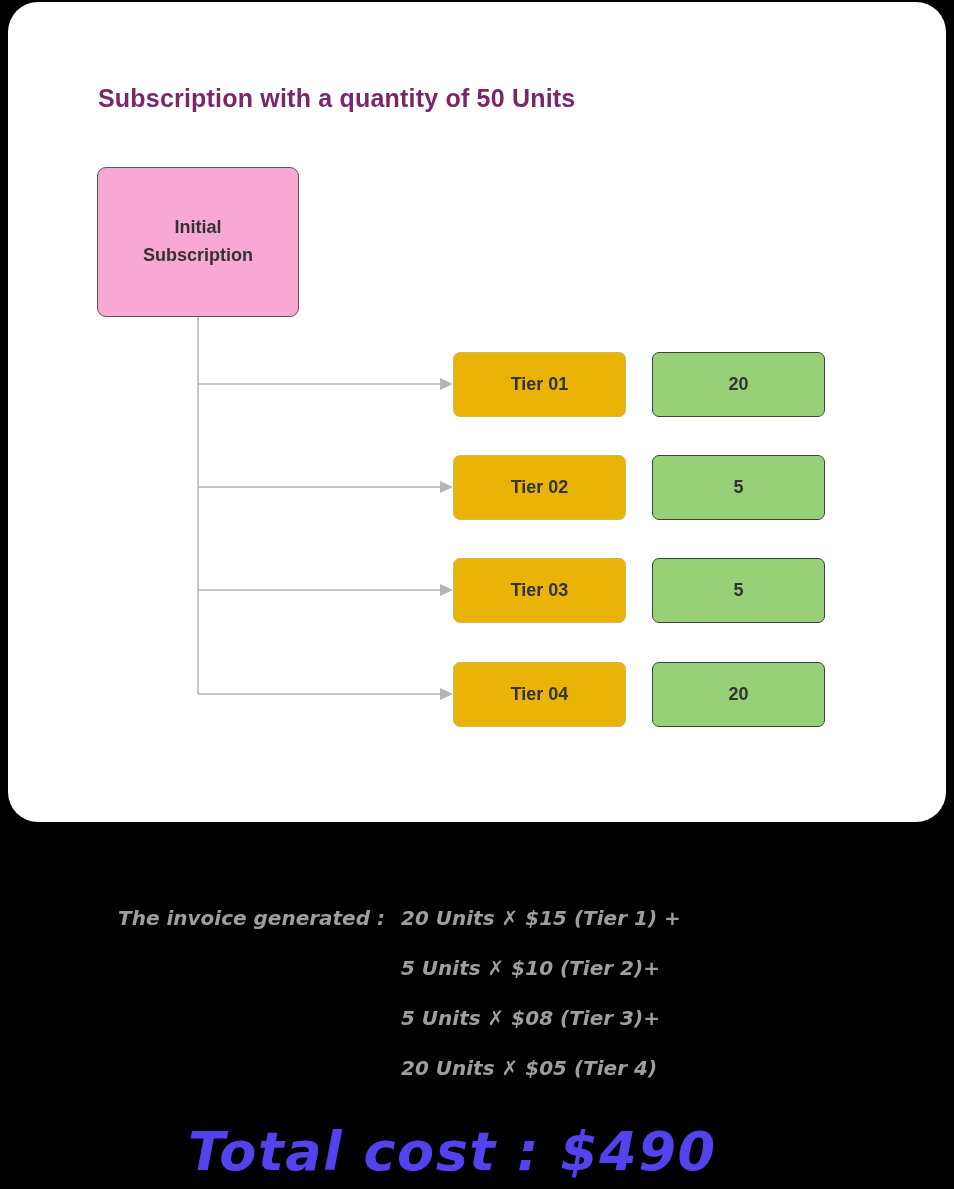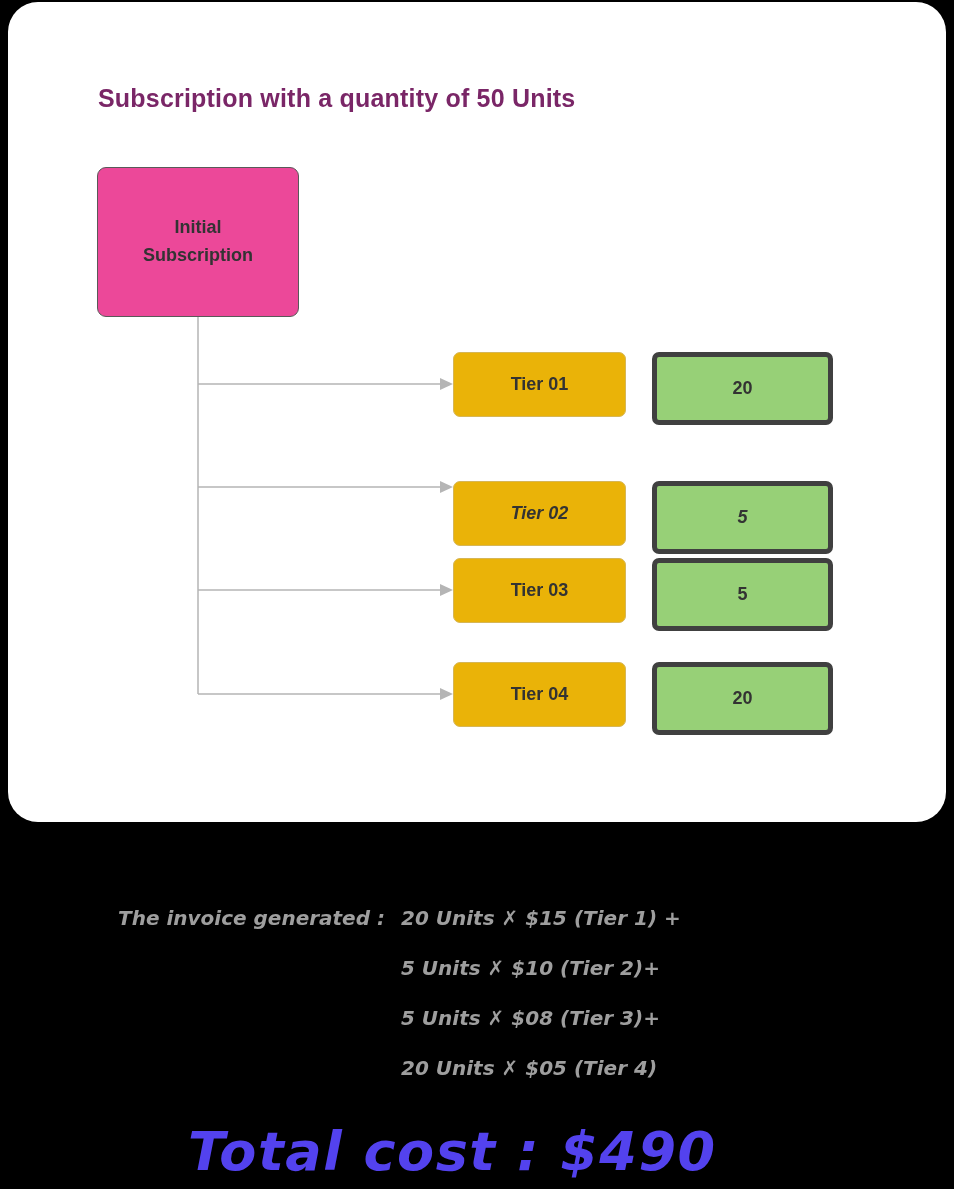--- a/index.html
+++ b/index.html
@@ -24,41 +24,41 @@
     font-size:25px; font-weight:bold;
     color:#7a2667;
     letter-spacing:0.2px;
   }
 
   .connector-svg { position:absolute; left:0; top:0; }
 
   .initial-node {
     position:absolute; left:89px; top:165px;
     width:200px; height:148px;
-    background:#ec4899;
+    background:#f9a8d4;
     border:1.6px solid #595959;
     border-radius:9px;
     display:flex; align-items:center; justify-content:center;
     text-align:center;
     font-size:18px; font-weight:bold; color:#333333;
   }
   .initial-node span { max-width:130px; line-height:1.55; }
 
   .tier-row {
     position:absolute; left:445px;
     display:flex; gap:26px;
   }
   .node-box {
     width:171px; height:63px;
     border-radius:7px;
     display:flex; align-items:center; justify-content:center;
     font-size:18px; font-weight:bold; color:#333333;
   }
   .node-box.tier  { background:#eab308; border:1px solid #d6b656; }
-  .node-box.units { background:#97d077; border:5px solid #404040; }
+  .node-box.units { background:#97d077; border:1px solid #404040; }
 
   
   .invoice {
     position:absolute; left:118px; top:893px;
     display:flex;
     color:#9e9e9e;
     font-family:"DejaVu Sans", sans-serif;
     font-style:italic;
     font-size:20px;
     font-weight:bold;
@@ -98,21 +98,21 @@
 
   <div class="initial-node">
     <span>Initial Subscription</span>
   </div>
 
   <div class="tier-row" style="top:350px;">
     <div class="node-box tier">Tier 01</div>
     <div class="node-box units">20</div>
   </div>
 
-  <div class="tier-row" style="top:479px;font-style:italic;">
+  <div class="tier-row" style="top:453px;">
     <div class="node-box tier">Tier 02</div>
     <div class="node-box units">5</div>
   </div>
 
   <div class="tier-row" style="top:556px;">
     <div class="node-box tier">Tier 03</div>
     <div class="node-box units">5</div>
   </div>
 
   <div class="tier-row" style="top:660px;">

